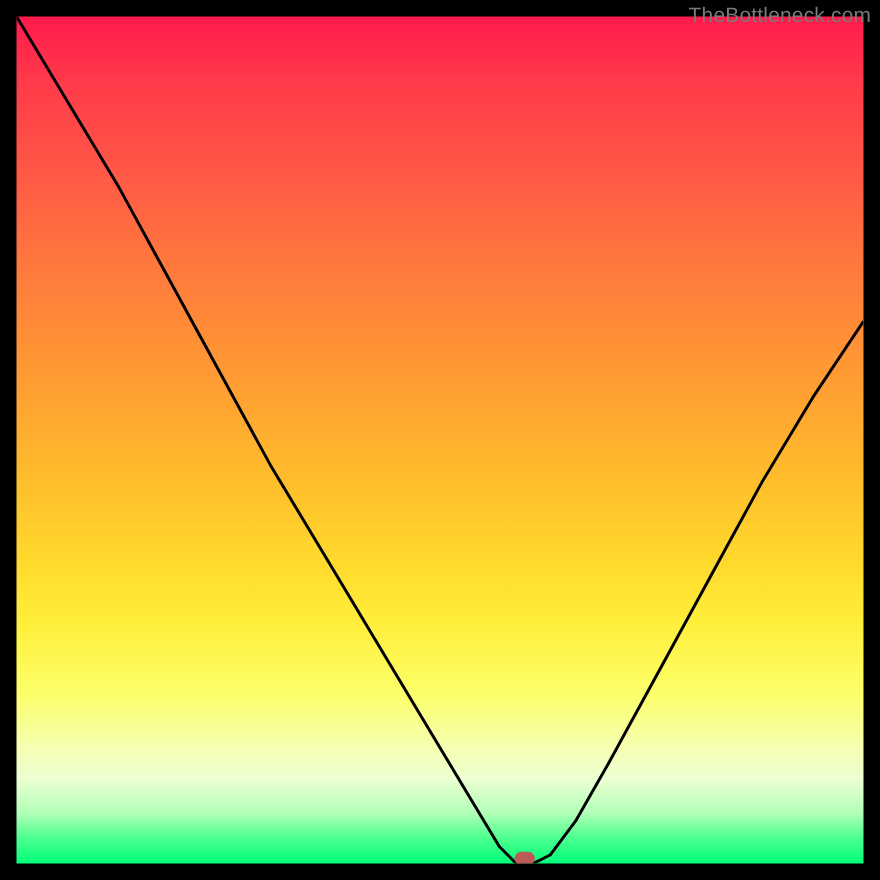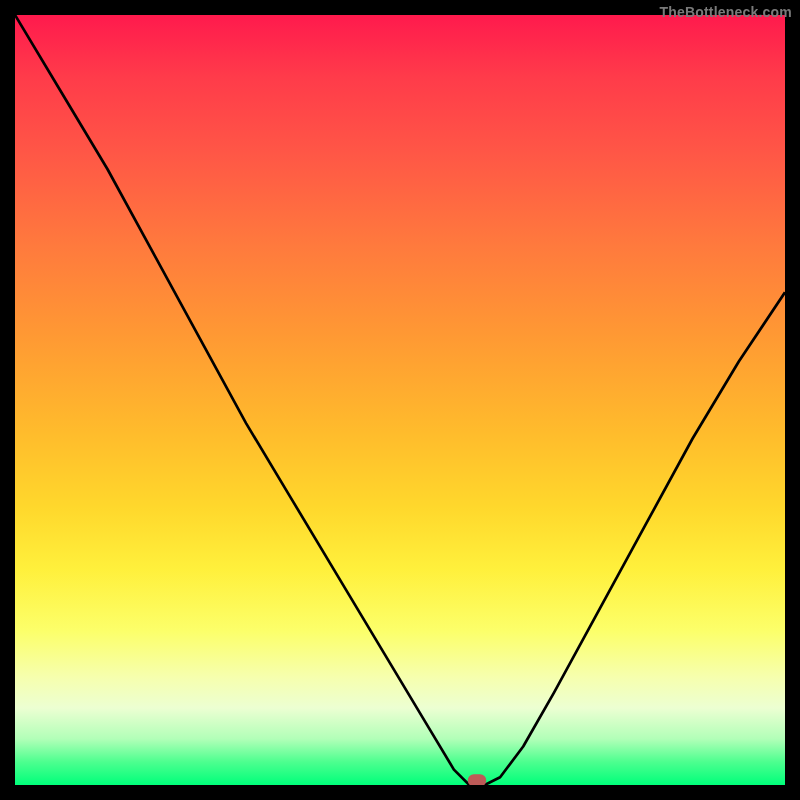--- a/index.html
+++ b/index.html
@@ -13,22 +13,22 @@
   }
   .chart-wrap {
     position: relative;
     width: 800px;
     height: 800px;
   }
   .watermark {
     position: absolute;
     top: 4px;
     right: 8px;
-    font-size: 14px;
-    font-weight: 700;
+    font-size: 19px;
+    font-weight: 400;
     color: #7a7a7a;
     letter-spacing: 0.2px;
     z-index: 10;
     user-select: none;
   }
   .plot {
     position: absolute;
     left: 15px;
     top: 15px;
     width: 770px;

